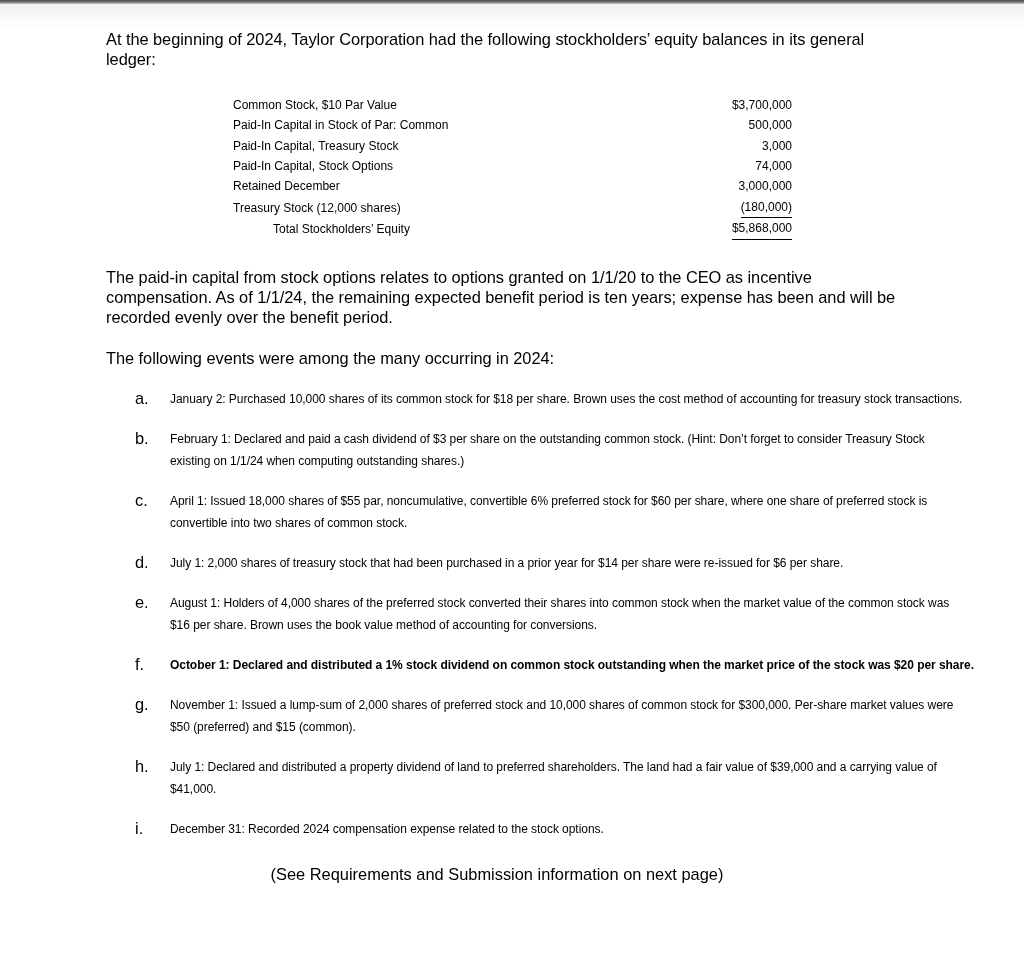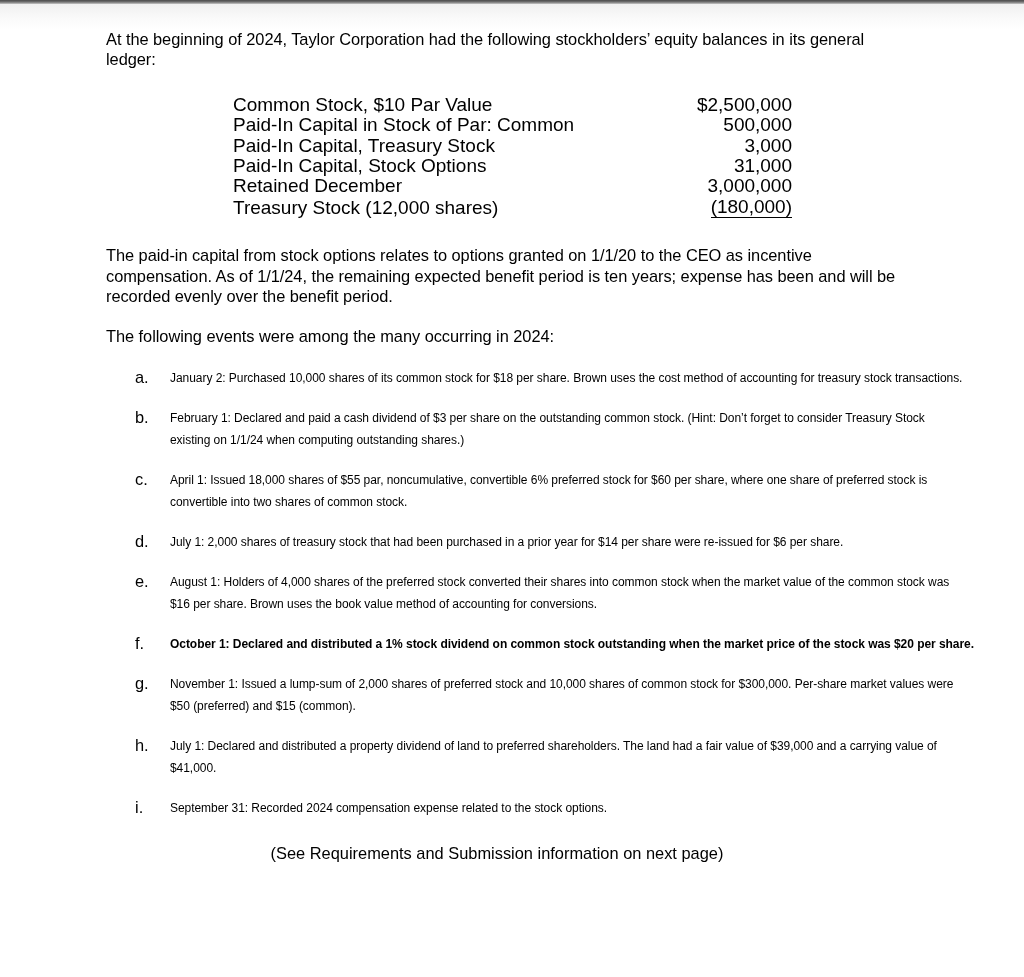--- a/index.html
+++ b/index.html
@@ -57,21 +57,21 @@
   .intro { margin-bottom: 0; }
 
   
   .ledger {
     margin-top: 25px;
     margin-left: 127px;   
     width: 559px;         
     border-collapse: collapse;
   }
   .ledger td {
-    font-size: 19px;
+    font-size: 12px;
     line-height: 20.4px;
     padding: 0;
     vertical-align: bottom;
     white-space: nowrap;
   }
   .ledger td.label { text-align: left; }
   .ledger td.amount { text-align: right; }
   .ledger tr.total td.label { padding-left: 40px; }
 
   .amount .ul-single {
@@ -139,42 +139,46 @@
   <div class="top-fade"></div>
 
   <div class="content">
 
     <p class="para intro">At the beginning of 2024, Taylor Corporation had the following stockholders’ equity balances in its general ledger:</p>
 
     <table class="ledger">
       <tbody>
         <tr class="row">
           <td class="label">Common Stock, $10 Par Value</td>
-          <td class="amount"><span>$2,500,000</span></td>
+          <td class="amount"><span>$3,700,000</span></td>
         </tr>
         <tr class="row">
           <td class="label">Paid-In Capital in Stock of Par: Common</td>
           <td class="amount"><span>500,000</span></td>
         </tr>
         <tr class="row">
           <td class="label">Paid-In Capital, Treasury Stock</td>
           <td class="amount"><span>3,000</span></td>
         </tr>
         <tr class="row">
           <td class="label">Paid-In Capital, Stock Options</td>
-          <td class="amount"><span>31,000</span></td>
+          <td class="amount"><span>74,000</span></td>
         </tr>
         <tr class="row">
           <td class="label">Retained December</td>
           <td class="amount"><span>3,000,000</span></td>
         </tr>
         <tr class="row">
           <td class="label">Treasury Stock (12,000 shares)</td>
           <td class="amount"><span class="ul-single">(180,000)</span></td>
         </tr>
+        <tr class="row total">
+          <td class="label">Total Stockholders’ Equity</td>
+          <td class="amount"><span class="ul-total">$5,868,000</span></td>
+        </tr>
       </tbody>
     </table>
 
     <div class="block-gap-1"></div>
 
     <p class="para">The paid-in capital from stock options relates to options granted on 1/1/20 to the CEO as incentive compensation. As of 1/1/24, the remaining expected benefit period is ten years; expense has been and will be recorded evenly over the benefit period.</p>
 
     <div class="block-gap-2"></div>
 
     <p class="para">The following events were among the many occurring in 2024:</p>
@@ -218,21 +222,21 @@
         <div class="event-text w-g">November 1: Issued a lump-sum of 2,000 shares of preferred stock and 10,000 shares of common stock for $300,000. Per-share market values were $50 (preferred) and $15 (common).</div>
       </div>
 
       <div class="event-item">
         <span class="event-marker">h.</span>
         <div class="event-text w-h">July 1: Declared and distributed a property dividend of land to preferred shareholders. The land had a fair value of $39,000 and a carrying value of $41,000.</div>
       </div>
 
       <div class="event-item">
         <span class="event-marker">i.</span>
-        <div class="event-text w-i">September 31: Recorded 2024 compensation expense related to the stock options.</div>
+        <div class="event-text w-i">December 31: Recorded 2024 compensation expense related to the stock options.</div>
       </div>
 
     </div>
 
     <div class="footer-note">(See Requirements and Submission information on next page)</div>
 
   </div>
 </div>
 
 </body></html>

